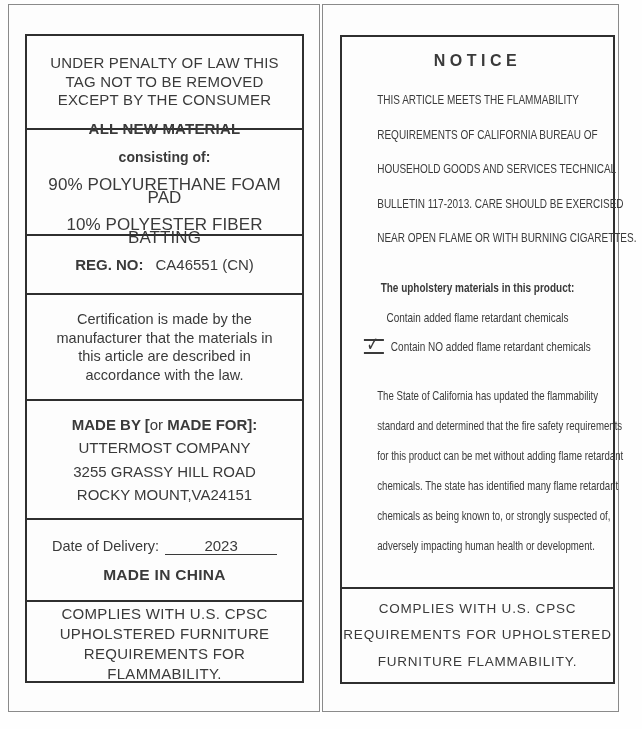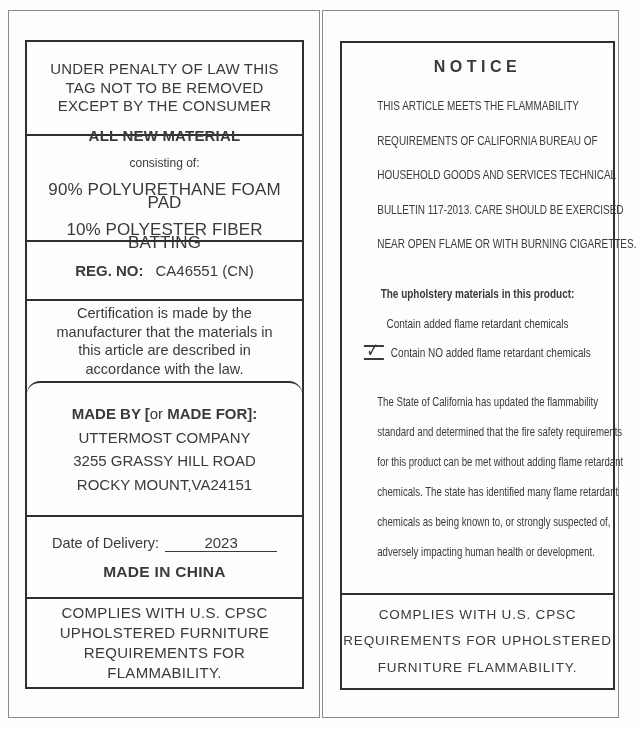--- a/index.html
+++ b/index.html
@@ -6,42 +6,42 @@
     --border-inner:#2f2f2f;
     --border-outer:#8a8a8a;
     --text:#3a3a3a;
   }
   *{margin:0;padding:0;box-sizing:border-box;}
   html,body{background:#ffffff;}
   body{width:642px;height:729px;position:relative;overflow:hidden;
        font-family:"Liberation Sans",sans-serif;color:var(--text);}
   .canvas{position:absolute;left:0;top:0;width:642px;height:729px;background:#fefefe;}
 
-  .panel{position:absolute;top:10px;height:708px;border:1px solid var(--border-outer);background:#fdfdfd;}
+  .panel{position:absolute;top:4px;height:708px;border:1px solid var(--border-outer);background:#fdfdfd;}
   .outer-left{left:8px;width:312px;}
   .outer-right{left:322px;width:297px;}
 
   .inner-box{position:absolute;border:2.5px solid var(--border-inner);background:#fdfdfd;}
   .left-inner{left:16px;top:29px;width:279px;height:649px;display:flex;flex-direction:column;}
   .right-inner{left:17px;top:30px;width:275px;height:649px;display:flex;flex-direction:column;}
 
   .sec{display:flex;flex-direction:column;justify-content:center;align-items:center;
        text-align:center;flex:none;padding:2px 6px;}
   .sec + .sec{border-top:2px solid var(--border-inner);}
   .sec-penalty{height:92px;font-size:15px;line-height:18.5px;letter-spacing:0.2px;}
   .sec-material{height:106px;}
   .sec-reg{height:59px;}
-  .sec-cert{height:82px;font-size:14.5px;line-height:18.5px;}
-  .sec-madeby{height:134px;font-size:15px;line-height:23.5px;border-radius:13px;}
+  .sec-cert{height:106px;font-size:14.5px;line-height:18.5px;}
+  .sec-madeby{height:119px;font-size:15px;line-height:23.5px;}
   .sec-delivery{height:82px;}
   .sec-cpsc-left{flex:1;font-size:15px;line-height:20px;letter-spacing:0.3px;}
 
   .bold{font-weight:bold;}
   .mat-title{font-size:15px;font-weight:bold;letter-spacing:0.2px;}
-  .mat-sub{font-size:12px;font-weight:normal;margin-top:12px;}
+  .mat-sub{font-size:14px;font-weight:bold;margin-top:12px;}
   .mat-comp{font-size:17px;line-height:13.5px;margin-top:13px;letter-spacing:0.1px;}
   .reg-row{font-size:15px;}
   .reg-val{margin-left:12px;font-weight:normal;}
   .madeby-heading{font-weight:normal;}
 
   .delivery-row{font-size:14.5px;display:flex;align-items:baseline;}
   .delivery-line{display:inline-block;width:112px;border-bottom:1.5px solid var(--text);
                  text-align:center;margin-left:6px;font-size:15px;}
   .origin{font-size:15.5px;font-weight:bold;margin-top:11px;letter-spacing:0.3px;}
 

